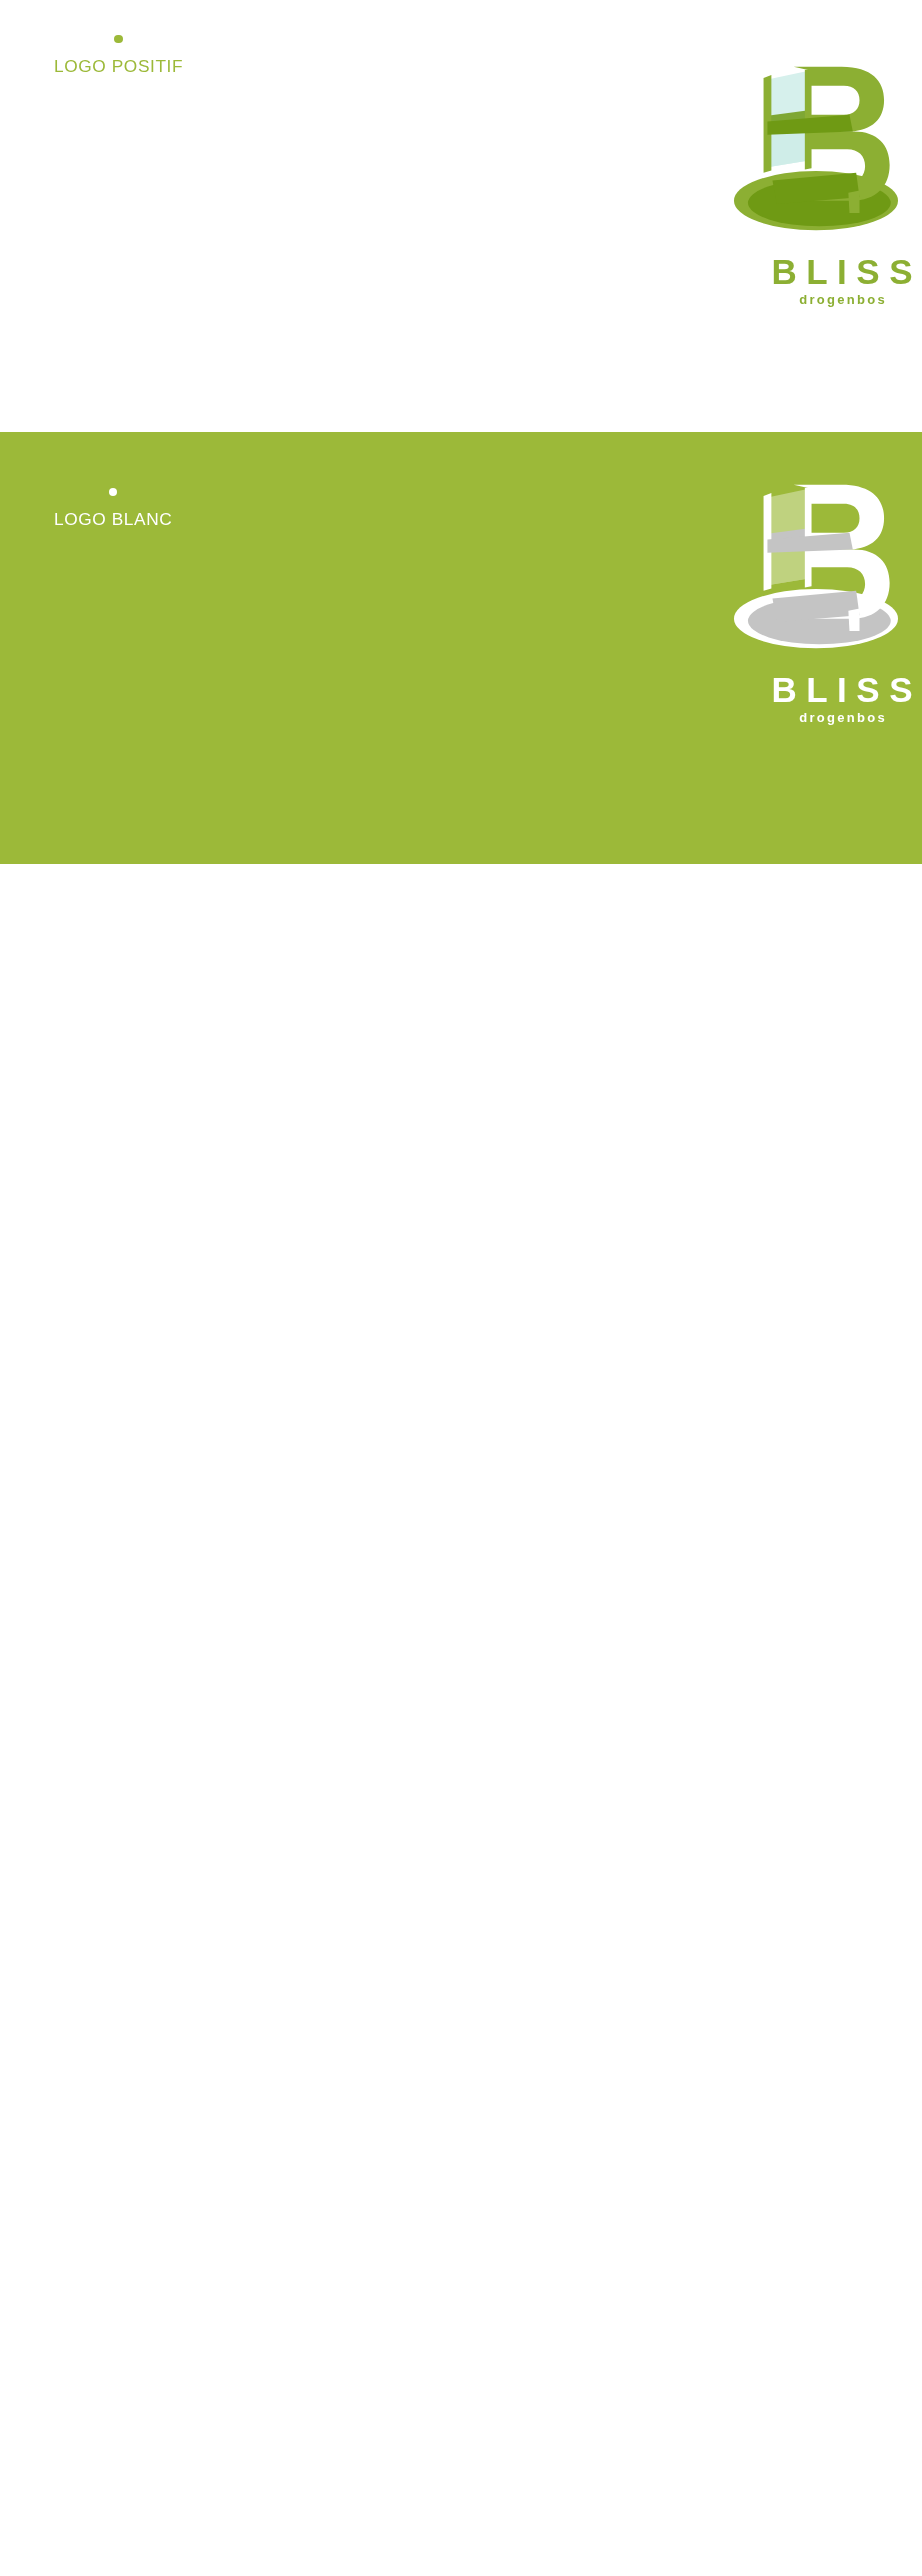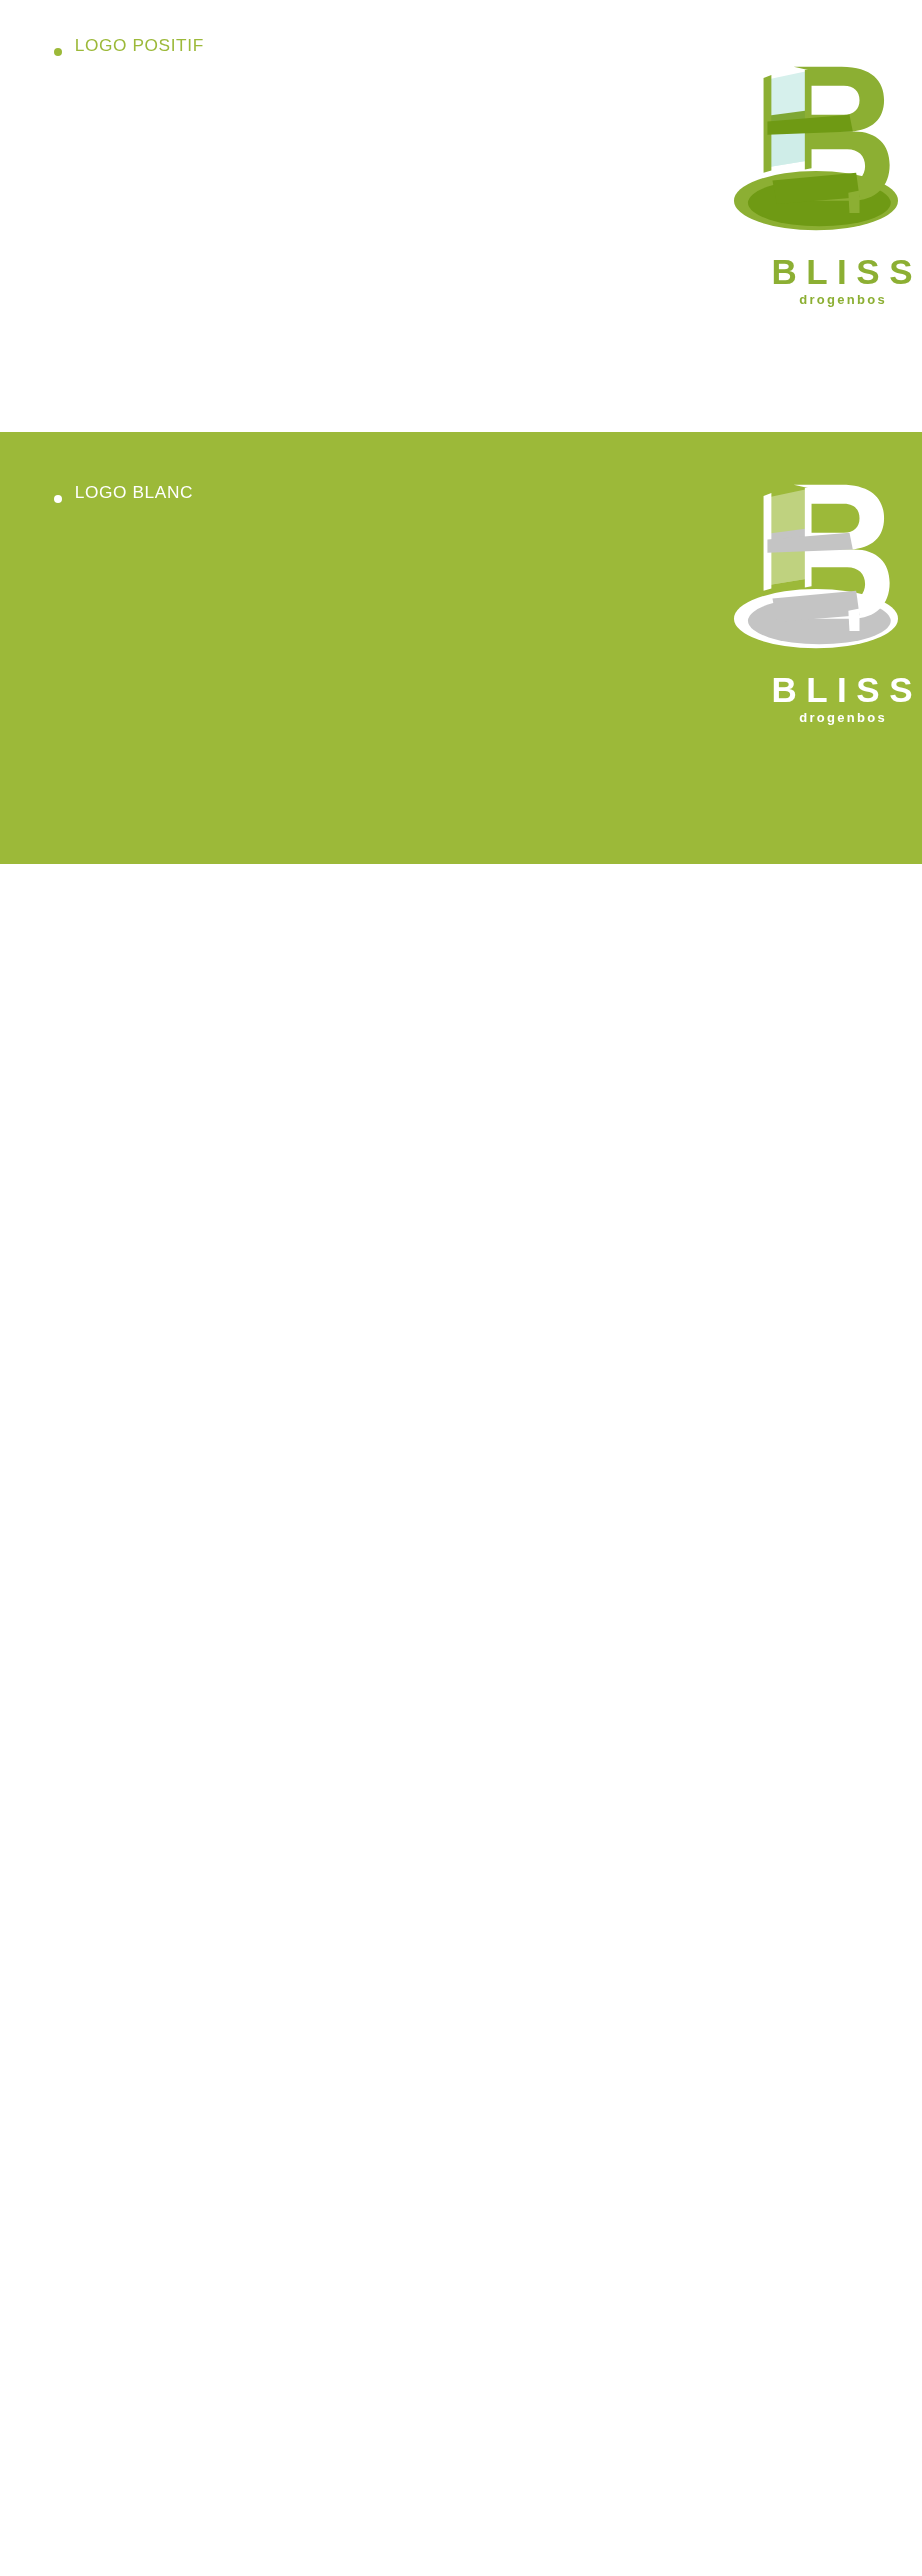--- a/index.html
+++ b/index.html
@@ -6,22 +6,23 @@
   html, body {
     width: 922px;
     background: #ffffff;
     font-family: "Liberation Sans", sans-serif;
   }
   body { width: 922px; min-height: 2576px; position: relative; }
 
   
   .sec-head {
     display: flex;
-    align-items: flex-end;
+    align-items: center;
     gap: 12.3px;
+    flex-direction: column;
   }
   .sec-bullet {
     width: 8.4px; height: 8.4px;
     border-radius: 50%;
     flex: 0 0 auto;
   }
   .sec-title {
     font-size: 17.3px;
     letter-spacing: 0.6px;
     font-weight: 400;
@@ -37,21 +38,21 @@
   #sec-logo-positif .sec-head { position: absolute; left: 54px; top: 35px; }
   #sec-logo-positif .sec-bullet { background: #9CB939; }
   #sec-logo-positif .sec-title  { color: #9CB939; }
 
   
   #sec-logo-blanc {
     position: relative;
     height: 432px;
     background: #9CB939;
   }
-  #sec-logo-blanc .sec-head { position: absolute; left: 54px; top: 50px; }
+  #sec-logo-blanc .sec-head { position: absolute; left: 54px; top: 56px; }
   #sec-logo-blanc .sec-bullet { background: #ffffff; }
   #sec-logo-blanc .sec-title  { color: #ffffff; }
 
   
   .logo-lockup {
     position: absolute;
     left: 0; right: 0;
     display: flex;
     flex-direction: column;
     align-items: flex-end;

